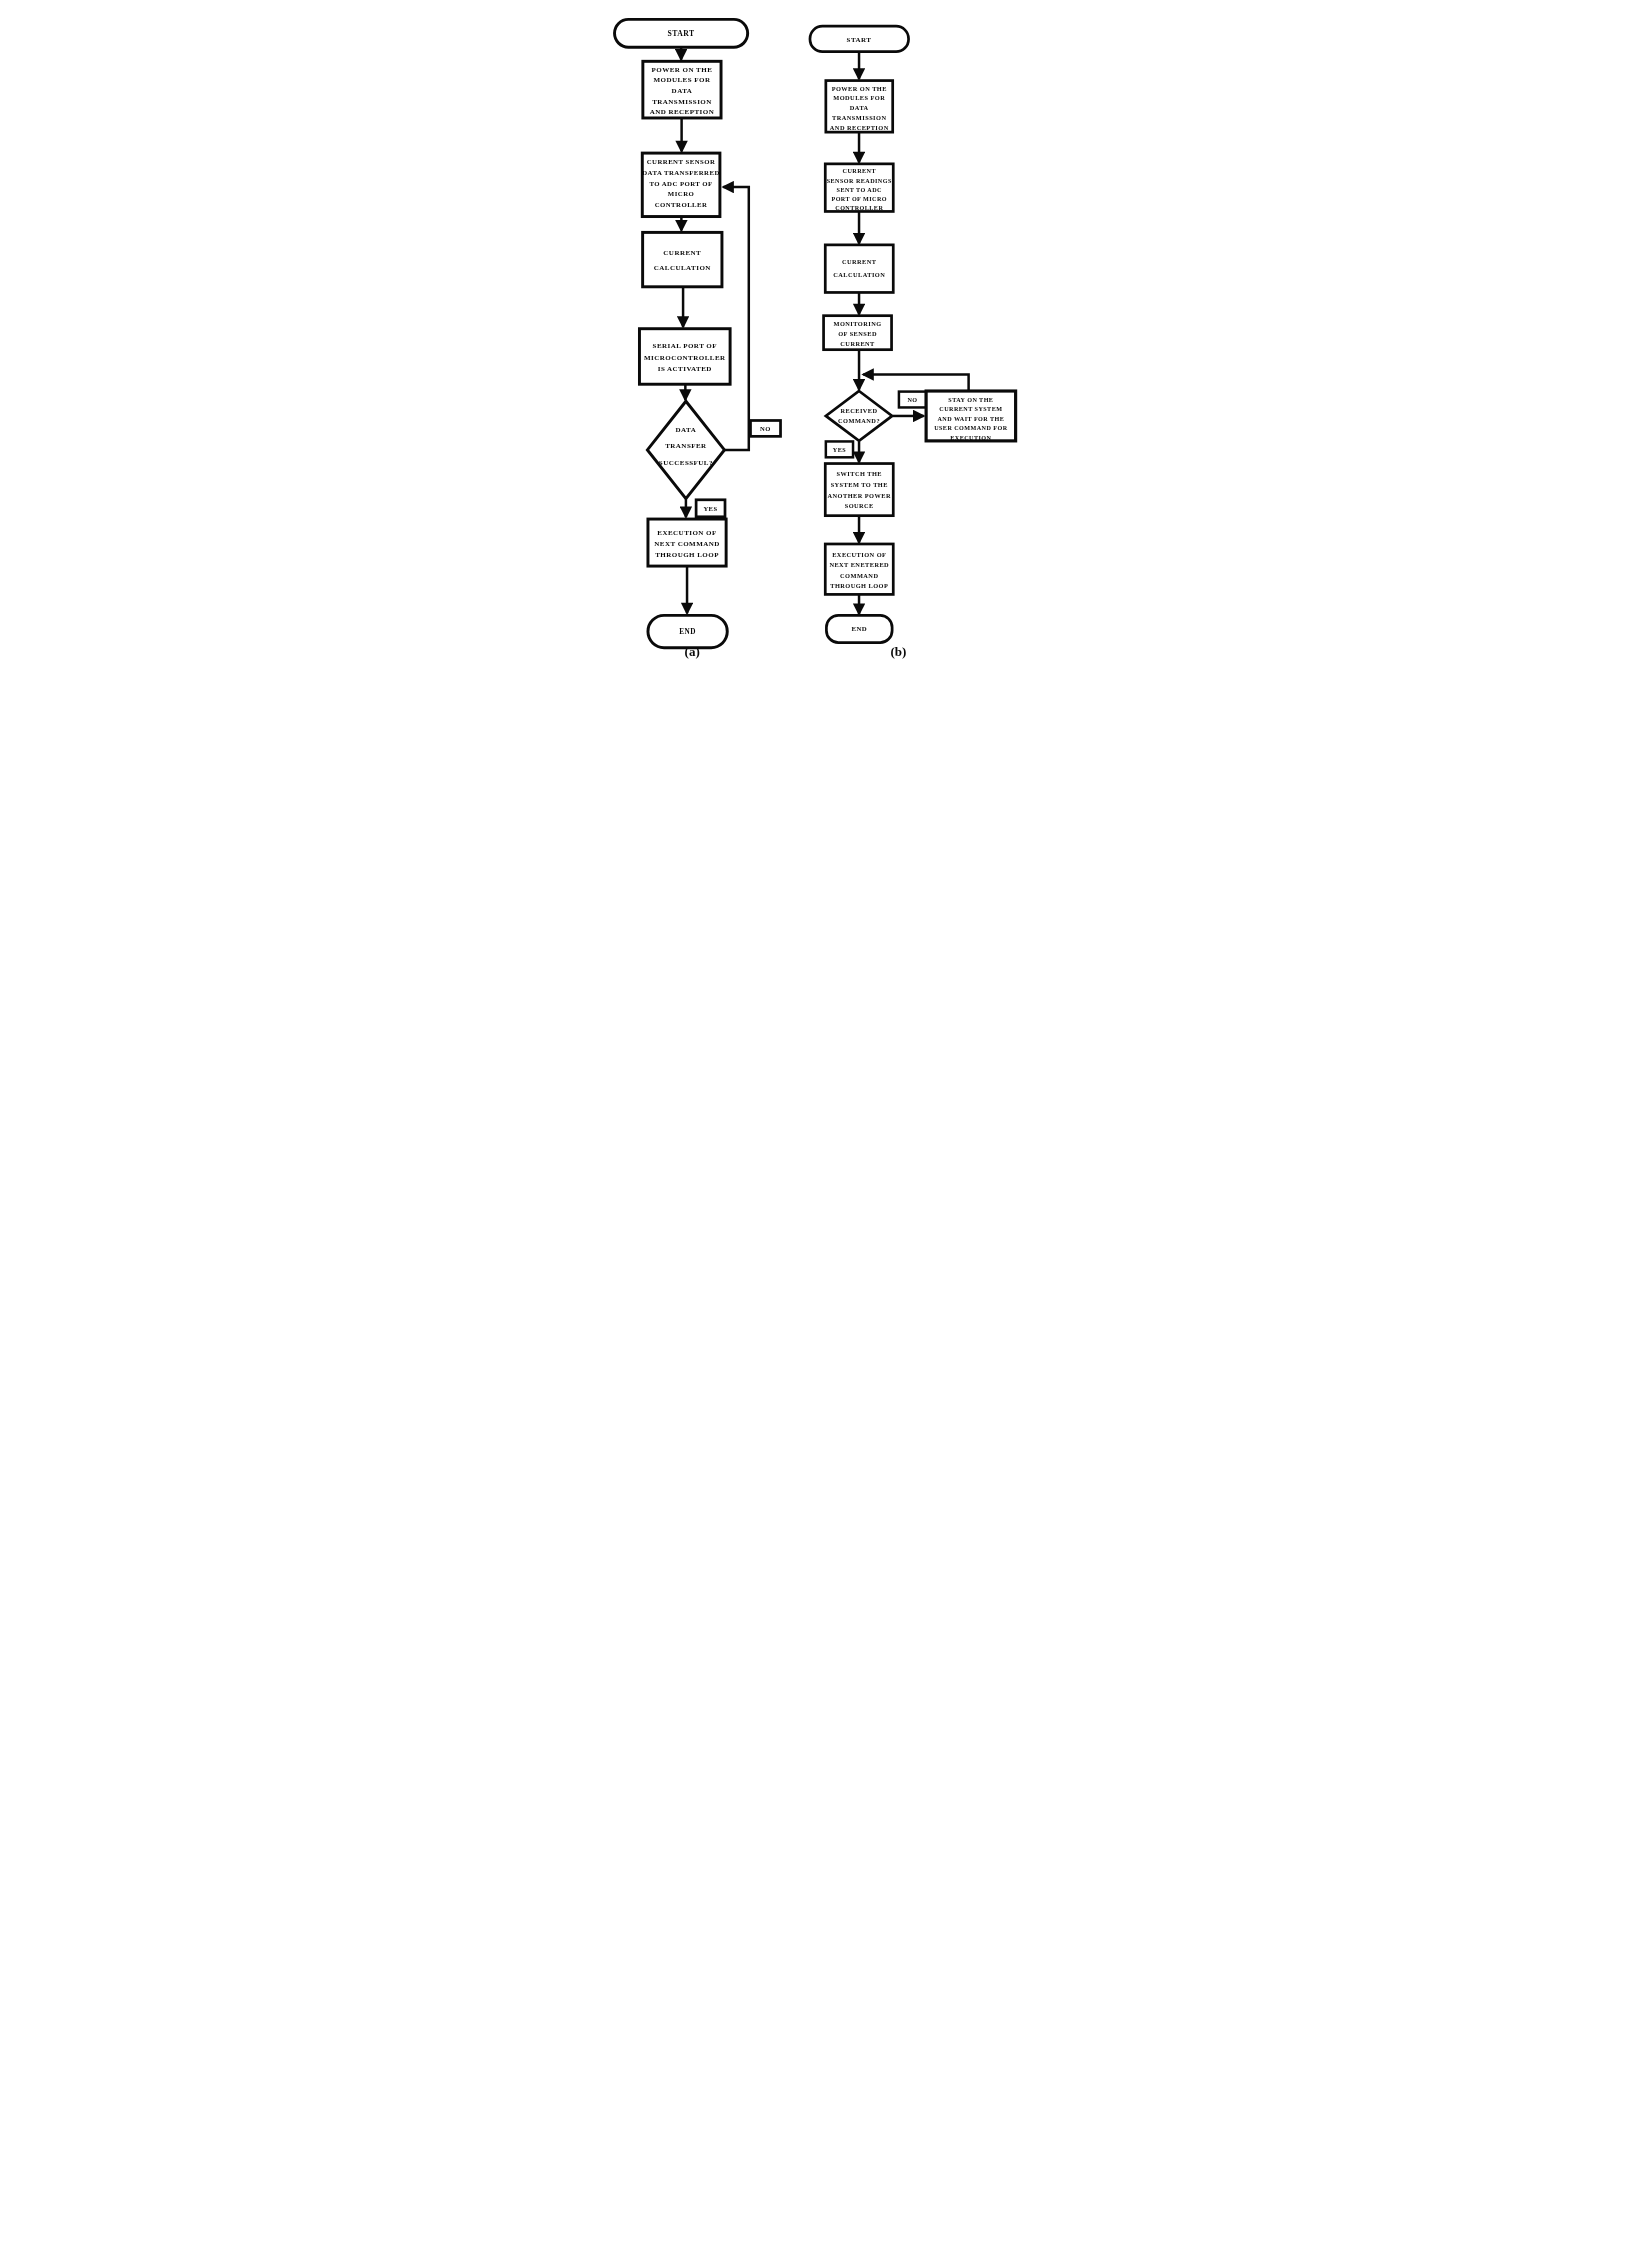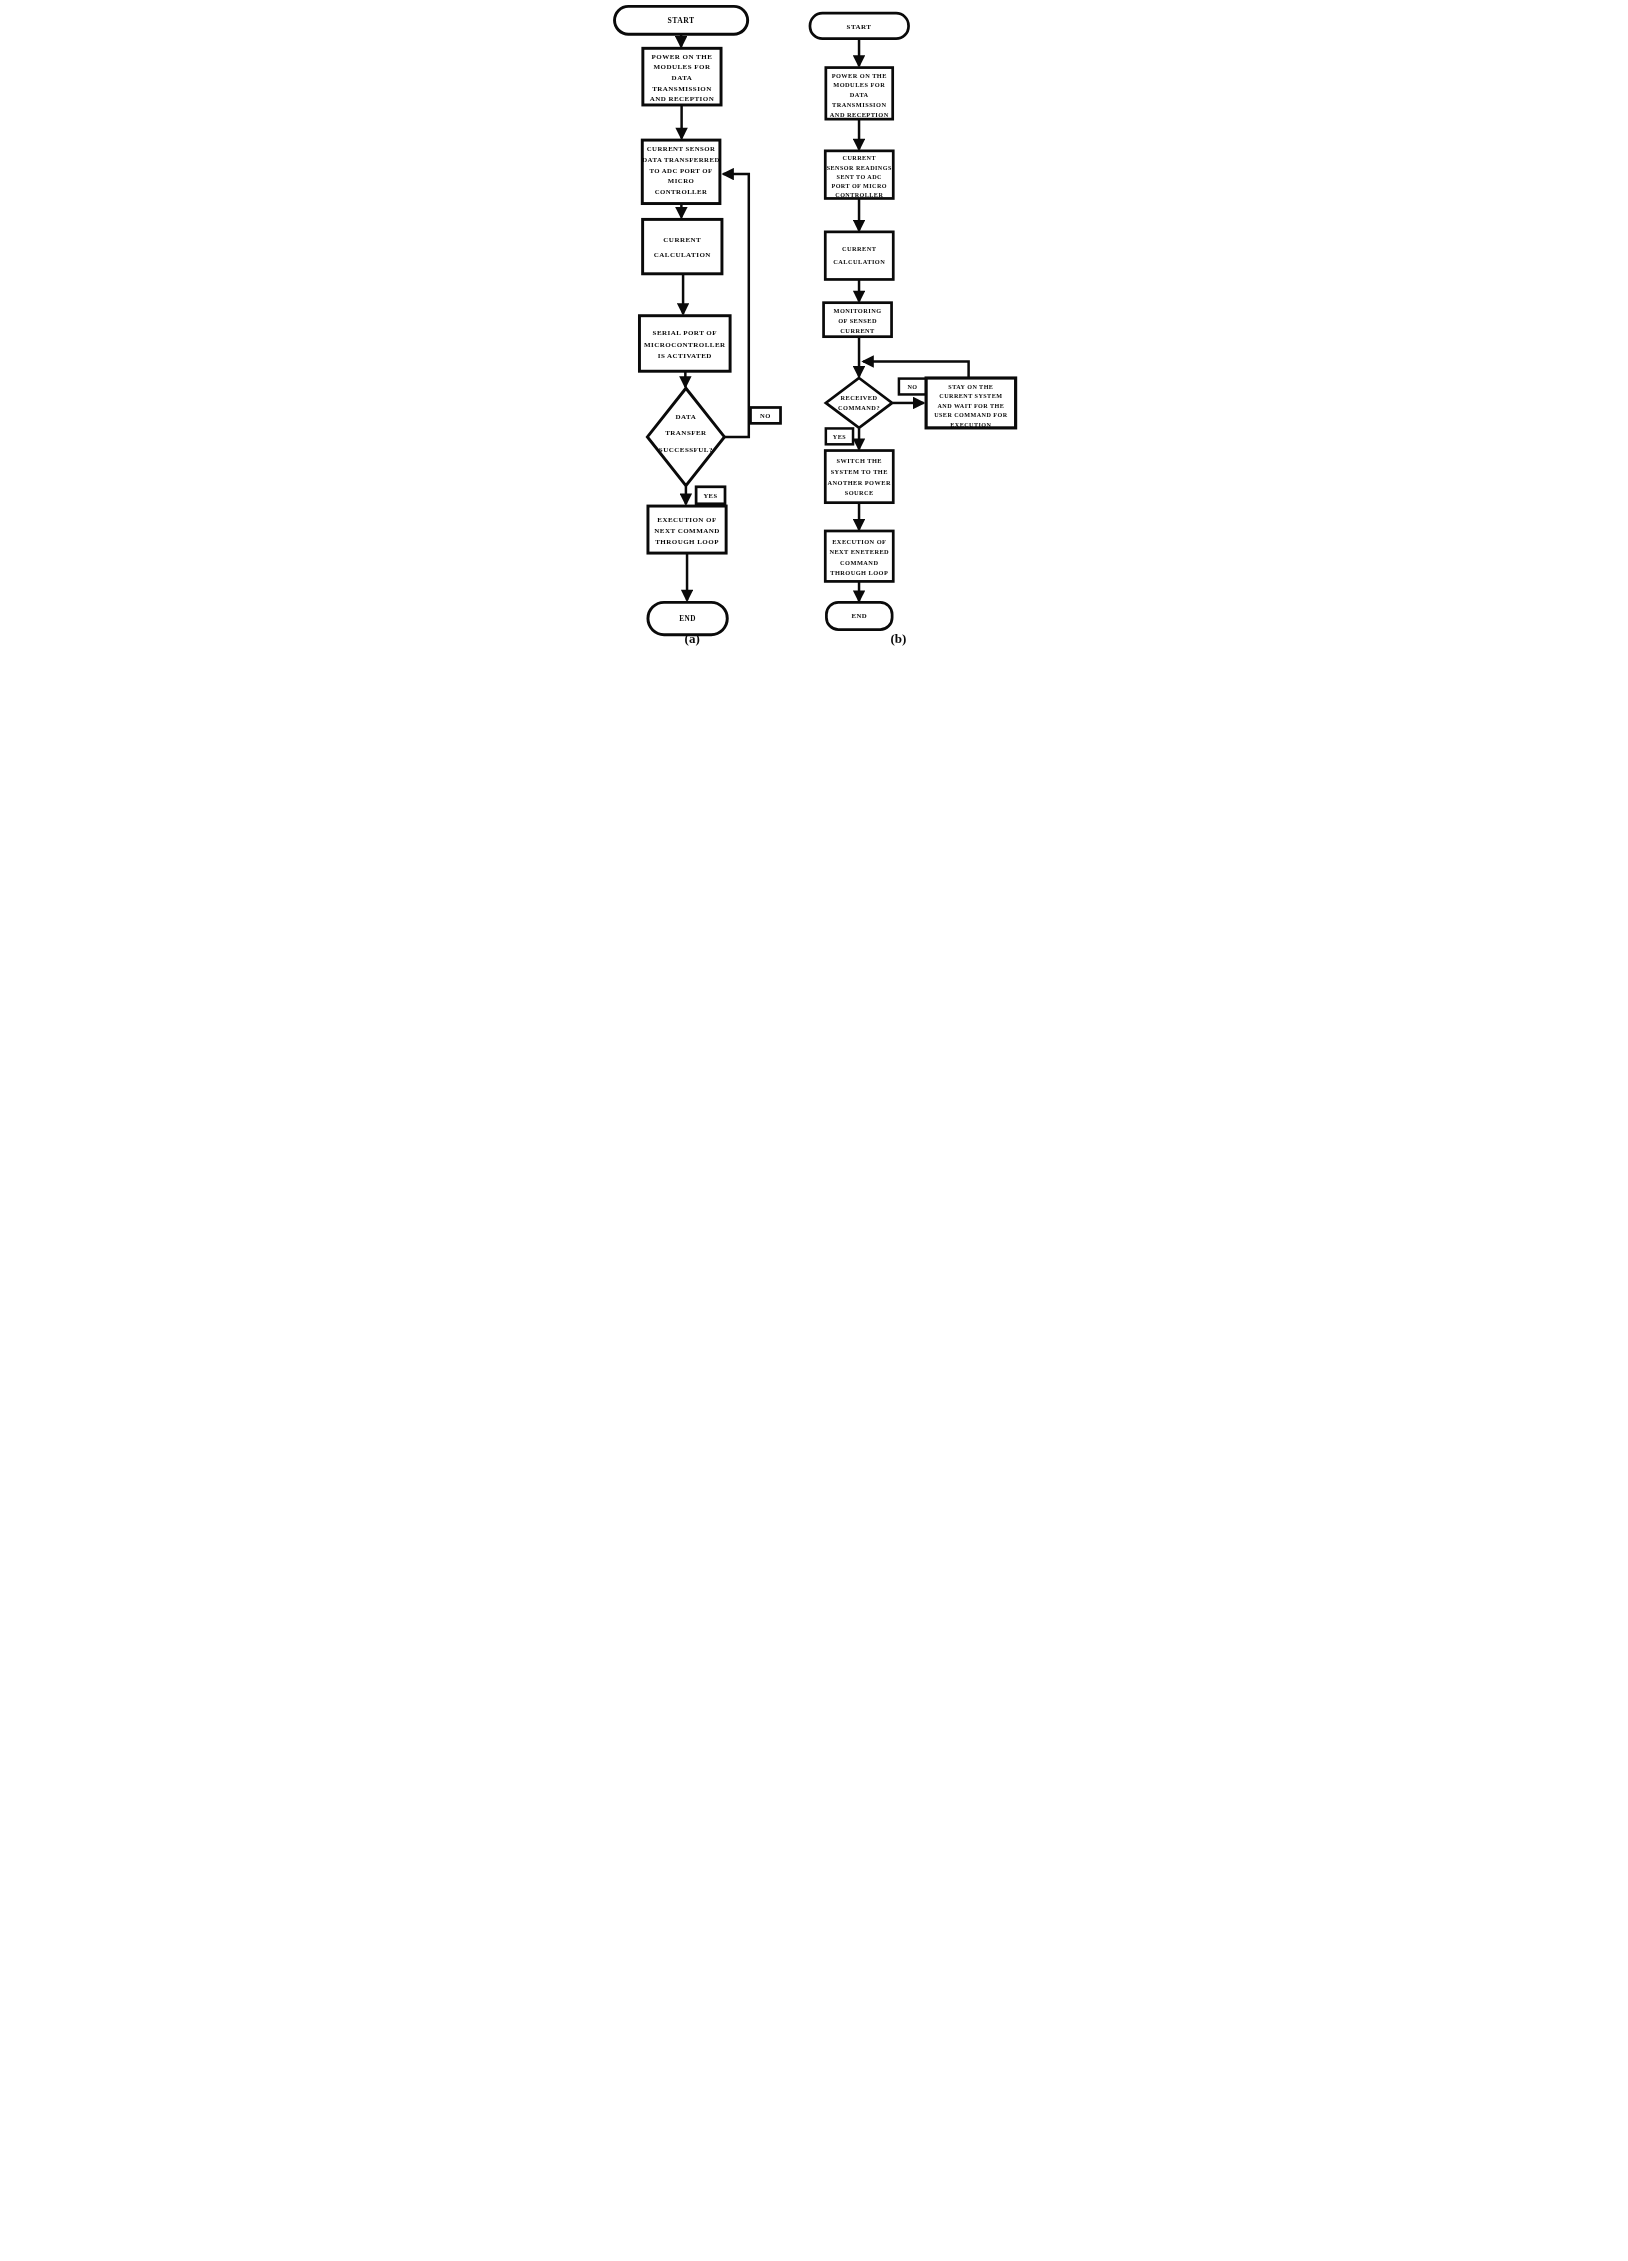--- a/index.html
+++ b/index.html
@@ -7,21 +7,21 @@
     padding: 0;
     background: #ffffff;
   }
   body {
     font-family: "Liberation Serif", "DejaVu Serif", serif;
     display: flex;
     justify-content: center;
   }
   .figure-wrap {
     width: 408px;
-    padding: 3px 0;
+    padding: 16px 0;
   }
   svg {
     display: block;
     width: 100%;
     height: auto;
   }
   .shape {
     fill: #ffffff;
     stroke: #0a0a0a;
   }

